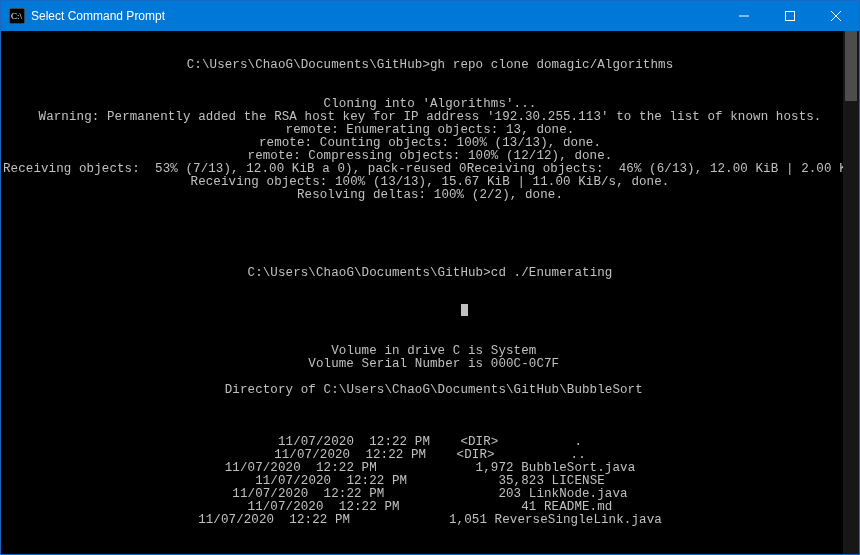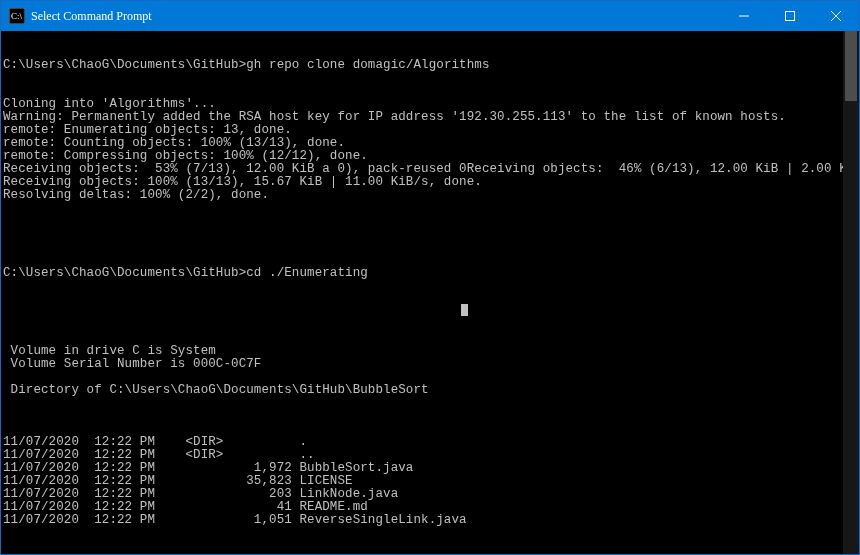--- a/index.html
+++ b/index.html
@@ -22,21 +22,21 @@
     user-select: none;
   }
   .titlebar .icon {
     width: 16px;
     height: 16px;
     margin: 0 6px 0 8px;
     display: flex;
     align-items: center;
     justify-content: center;
   }
-  .titlebar .title { flex: 0 0 auto; font-family: Liberation Serif, serif; }
+  .titlebar .title { flex: 0 0 auto; }
   .titlebar .spacer { flex: 1 1 auto; }
   .win-controls { display: flex; height: 100%; }
   .win-btn {
     width: 46px;
     height: 100%;
     display: flex;
     align-items: center;
     justify-content: center;
     color: #fff;
   }
@@ -44,20 +44,21 @@
     background: #000;
     color: #c0c0c0;
     font-size: 12.5px;
     line-height: 13px;
     padding: 2px 2px 0 2px;
     white-space: pre;
     letter-spacing: 0.1px;
     height: calc(100% - 30px);
     overflow: hidden;
     position: relative;
+    text-align: center;
   }
   .line { white-space: pre; }
   .block-cursor {
     display: inline-block;
     width: 7px;
     height: 12px;
     background: #c0c0c0;
     vertical-align: 0;
   }
   .scrollbar {

